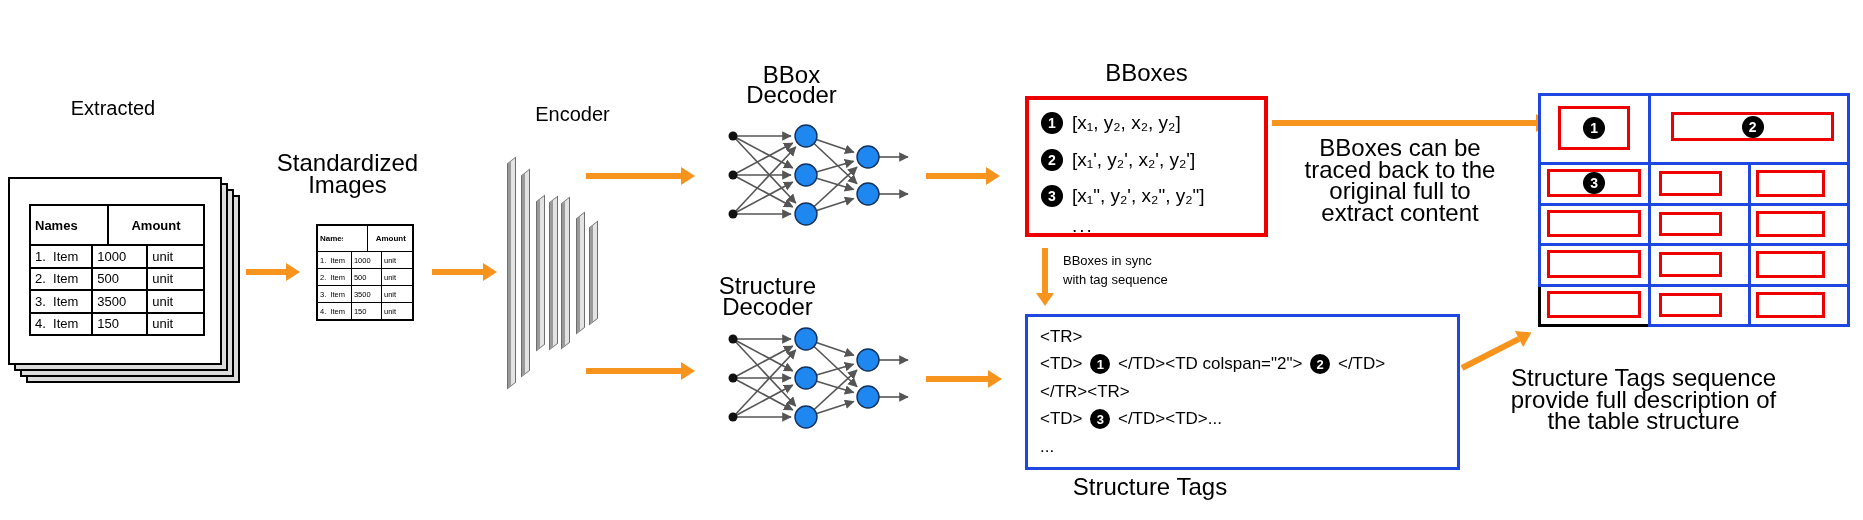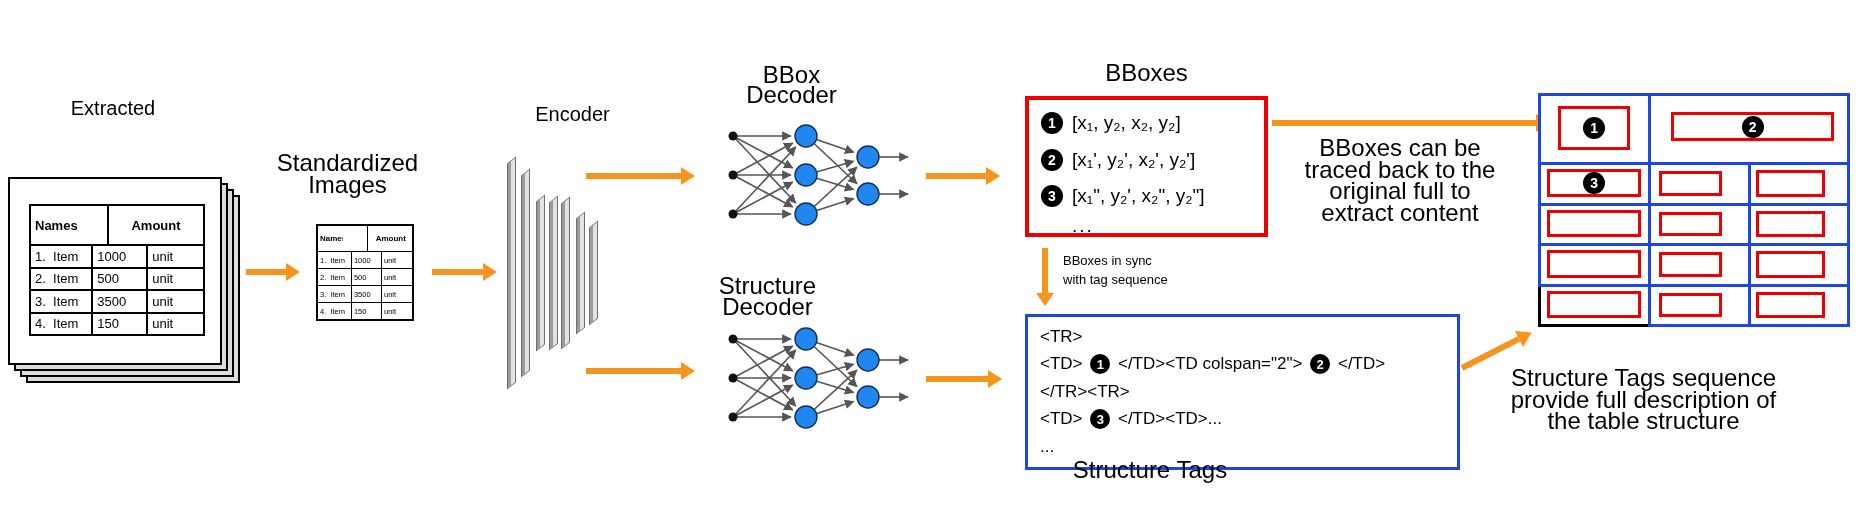--- a/index.html
+++ b/index.html
@@ -360,21 +360,21 @@
         <div class="tag-line">
           <span>&lt;TD&gt; </span>
           <span class="badge sm">3</span>
           <span> &lt;/TD&gt;&lt;TD&gt;...</span>
         </div>
         <div class="tag-line">
           <span>...</span>
         </div>
       </div>
   </div>
-  <div class="abs ctr lbl" style="left:1025px;top:459px;width:250px;">Structure Tags</div>
+  <div class="abs ctr lbl" style="left:1025px;top:476px;width:250px;">Structure Tags</div>
 
   <div class="arr rot" style="left:1462px;top:365px;width:64px;transform:rotate(-27deg);"></div>
 
   <div class="abs ctr lbl" style="left:1495px;top:367px;width:297px;line-height:21.5px;">
     <div>Structure Tags sequence</div>
     <div>provide full description of</div>
     <div>the table structure</div>
   </div>
 
 </div>

